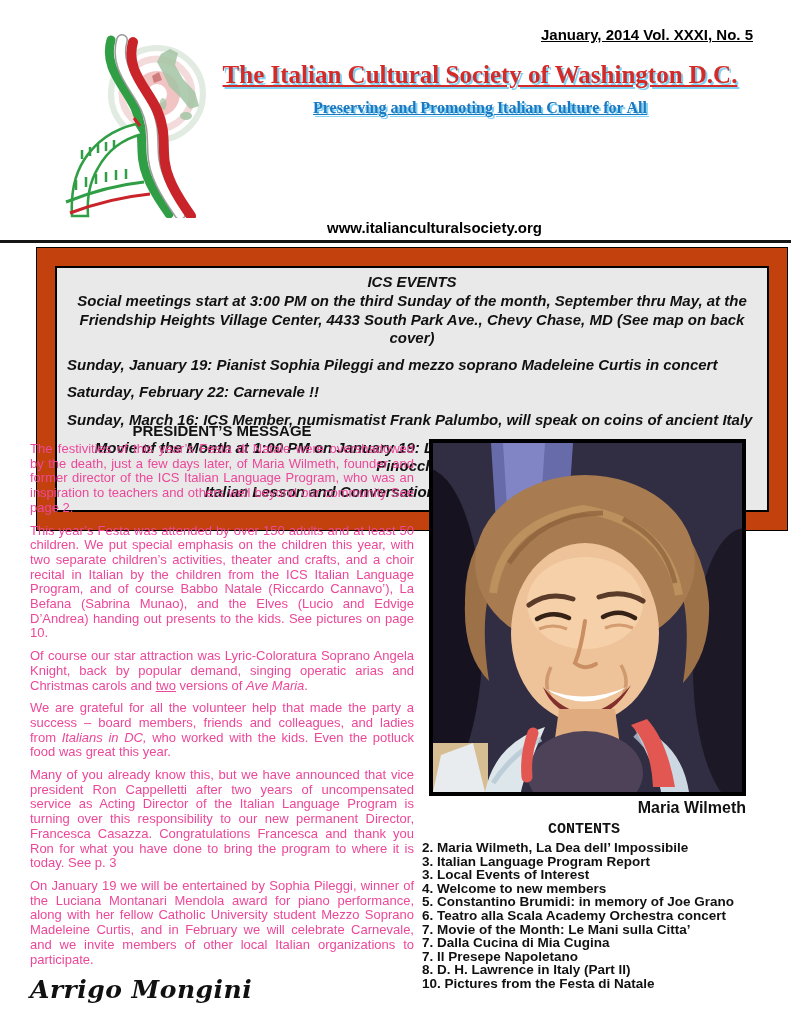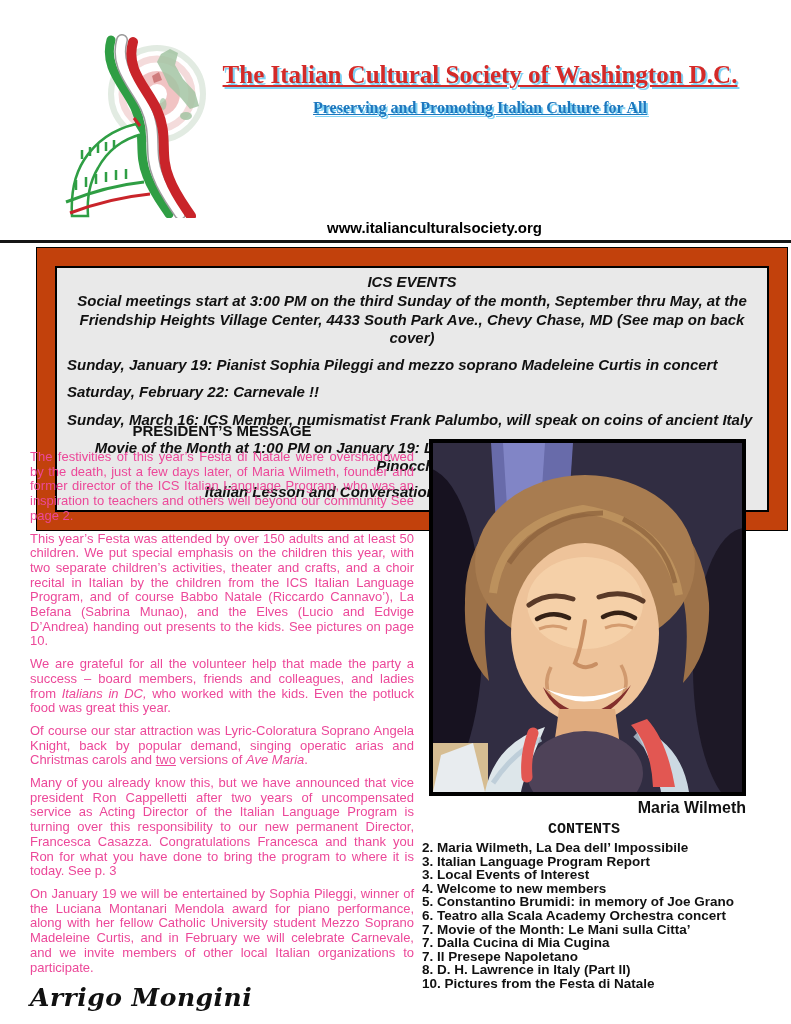--- a/index.html
+++ b/index.html
@@ -33,21 +33,21 @@
   .events-heading{margin:2px 0 1px 0;}
   .events-intro{margin:1px 0 5px 0;}
   .event-row{text-align:left;margin:9px 0;}
   .event-date{}
   .movie-line{margin:10px 0 4px 0;}
   .lesson-line{margin:7px 0 2px 0;}
 
   
   .columns{position:absolute;top:420px;left:30px;width:733px;display:flex;gap:8px;}
   .left-col{width:384px;flex:none;}
-  .message-heading{font-size:15px;font-weight:bold;text-align:center;margin:2px 0 11px 0;}
+  .message-heading{font-size:15px;font-weight:bold;text-align:center;margin:2px 0 3px 0;}
   .left-col p{font-size:13px;line-height:14.7px;text-align:justify;margin:0 0 8px 0;color:#ec4899;}
   .u{text-decoration:underline;}
   .i{font-style:italic;}
   .signature{font-family:"DejaVu Serif",serif;font-style:italic;font-weight:bold;
         font-size:25px;margin-top:5px;letter-spacing:.5px;color:#111;}
 
   .right-col{flex:1;min-width:0;}
   .photo-frame{width:309px;height:349px;border:4px solid #000;margin:19px 0 0 7px;
         background:#2e2a3c;overflow:hidden;}
   .photo-frame svg{display:block;}
@@ -55,20 +55,21 @@
   .contents-title{width:324px;text-align:center;font-size:15px;font-weight:bold;margin-top:4px;font-family:Liberation Mono, monospace;}
   .contents-list{list-style:none;margin:3px 0 0 0;padding:0;font-size:13.5px;font-weight:bold;
         line-height:13.6px;}
   .contents-list li{white-space:nowrap;}
 </style>
 </head>
 <body>
 
 <div class="page">
 
+  <div class="issue-line">January, 2014 Vol. XXXI, No. 5</div>
 
   <div class="logo">
     <svg width="152" height="184" viewBox="0 0 152 184" xmlns="http://www.w3.org/2000/svg">
 
       <circle cx="93" cy="60" r="46" fill="#ffffff" stroke="#dfe9df" stroke-width="6" opacity="0.9"></circle>
       <circle cx="93" cy="60" r="35" fill="none" stroke="#f3d7d7" stroke-width="7" opacity="0.9"></circle>
       <circle cx="93" cy="60" r="23" fill="#f0bcbc" opacity="0.9"></circle>
       <circle cx="93" cy="60" r="10" fill="#ffffff"></circle>
       <path d="M88,42 l7,-4 l3,8 l-8,3 Z" fill="#c76a6a" opacity="0.8"></path>
 
@@ -125,22 +126,22 @@
     </div>
   </div>
 
   <div class="columns">
 
     <div class="left-col">
       <div class="message-heading">PRESIDENT’S MESSAGE</div>
       <div>
           <p><span>The festivities of this year’s Festa di Natale were overshadowed by the death, just a few days later, of Maria Wilmeth, founder and former director of the ICS Italian Language Program, who was an inspiration to teachers and others well beyond our community See page 2.</span></p>
           <p><span>This year’s Festa was attended by over 150 adults and at least 50 children.  We put special emphasis on the children this year, with two separate children’s activities, theater and crafts, and a choir recital in Italian by the children from the ICS Italian Language Program, and of course Babbo Natale (Riccardo Cannavo’), La Befana (Sabrina Munao), and the Elves (Lucio and Edvige D’Andrea) handing out presents to the kids. See pictures on page 10.</span></p>
+          <p><span>Of course our star attraction was Lyric-Coloratura Soprano Angela Knight, back by popular demand, singing operatic arias and Christmas carols and </span><span class="u">two</span><span> versions of </span><span class="i">Ave Maria</span><span>.</span></p>
           <p><span>We are grateful for all the volunteer help that made the party a success – board members, friends and colleagues, and ladies from </span><span class="i">Italians in DC,</span><span> who worked with the kids. Even the potluck food was great this year.</span></p>
-          <p><span>Of course our star attraction was Lyric-Coloratura Soprano Angela Knight, back by popular demand, singing operatic arias and Christmas carols and </span><span class="u">two</span><span> versions of </span><span class="i">Ave Maria</span><span>.</span></p>
           <p><span>Many of you already know this, but we have announced that vice president Ron Cappelletti after two years of uncompensated service as Acting Director of the Italian Language Program is turning over this responsibility to our new permanent Director, Francesca Casazza. Congratulations Francesca and thank you Ron for what you have done to bring the program to where it is today. See p. 3</span></p>
           <p><span>On January 19 we will be entertained by Sophia Pileggi, winner of the Luciana Montanari Mendola award for piano performance, along with her fellow Catholic University student Mezzo Soprano Madeleine Curtis, and in February we will celebrate Carnevale, and we invite members of other local Italian organizations to participate.</span></p>
         </div>
       <div class="signature">Arrigo Mongini</div>
     </div>
 
     <div class="right-col">
       <div class="photo-frame">
         <svg width="309" height="349" viewBox="0 0 309 349" xmlns="http://www.w3.org/2000/svg">
           <rect x="0" y="0" width="309" height="349" fill="#35314a"></rect>

